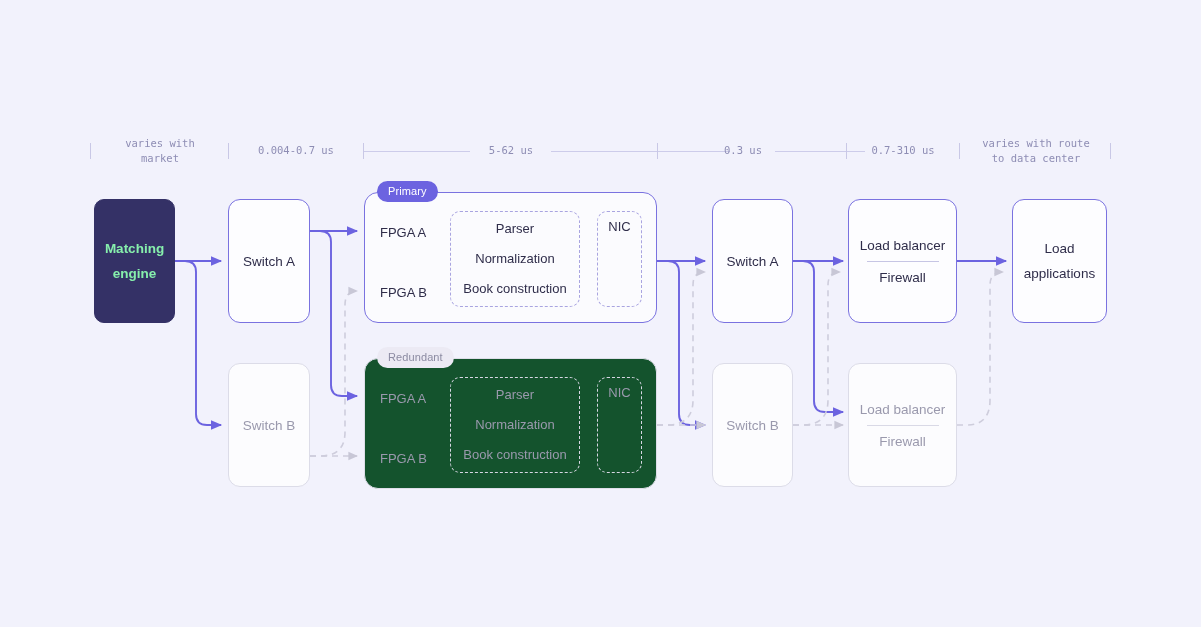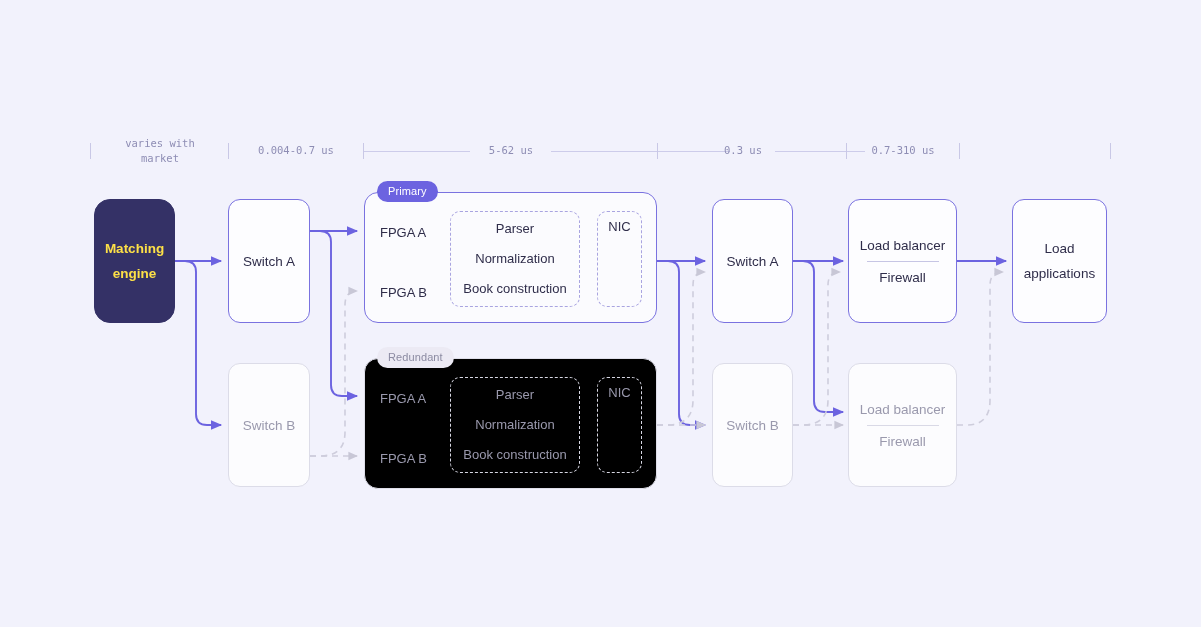--- a/index.html
+++ b/index.html
@@ -67,23 +67,23 @@
     text-align: center;
   }
   .box.muted {
     border-color: #dcdce8;
     color: #9a99ad;
     background: #fcfcfe;
   }
   .box.filled {
     background: #343166;
     border-color: #343166;
-    color: #fde047;
+    color: #86efac;
     font-weight: 700;
-    border-radius: 16px;
+    border-radius: 10px;
   }
   .box.filled .line { font-weight: 700; }
   .box .line { display: block; }
 
   .lb-divider {
     width: 72px;
     height: 1px;
     background: #c6c5e4;
     margin: 3px 0;
   }
@@ -92,21 +92,21 @@
   
   .group {
     position: absolute;
     box-sizing: border-box;
     border-radius: 14px;
     background: #fbfbfe;
     border: 1.6px solid #7a72e0;
   }
   .group.muted {
     border-color: #dedee9;
-    background: #000000;
+    background: #14532d;
     padding-left: 12px;
   }
   .badge {
     position: absolute;
     top: -12px;
     left: 12px;
     padding: 3px 11px 4px;
     border-radius: 11px;
     background: #6c63e0;
     color: #ffffff;
@@ -163,20 +163,22 @@
     <div class="tl-line" style="left:658px; top:151px; width:72px;"></div>
     <div class="tl-line" style="left:775px; top:151px; width:71px;"></div>
     <div class="tl-line" style="left:847px; top:151px; width:18px;"></div>
 
     <div class="tl-label" style="left:100px; top:136px; width:120px;">varies with
 market</div>
     <div class="tl-label" style="left:236px; top:143px; width:120px;">0.004-0.7 us</div>
     <div class="tl-label" style="left:470px; top:143px; width:82px;">5-62 us</div>
     <div class="tl-label" style="left:710px; top:143px; width:66px;">0.3 us</div>
     <div class="tl-label" style="left:843px; top:143px; width:120px;text-align:center;">0.7-310 us</div>
+    <div class="tl-label" style="left:965px; top:136px; width:142px;">varies with route
+to data center</div>
   </div>
 
   <svg class="wires" viewBox="0 0 1201 627">
     <defs>
       <marker id="ah-solid" markerWidth="7" markerHeight="7" refX="5.4" refY="3" orient="auto">
         <path d="M0,0.4 L6,3 L0,5.6 Z" fill="#6c63e0"></path>
       </marker>
       <marker id="ah-dash" markerWidth="7" markerHeight="7" refX="5.4" refY="3" orient="auto">
         <path d="M0,0.4 L6,3 L0,5.6 Z" fill="#c8c7d6"></path>
       </marker>

